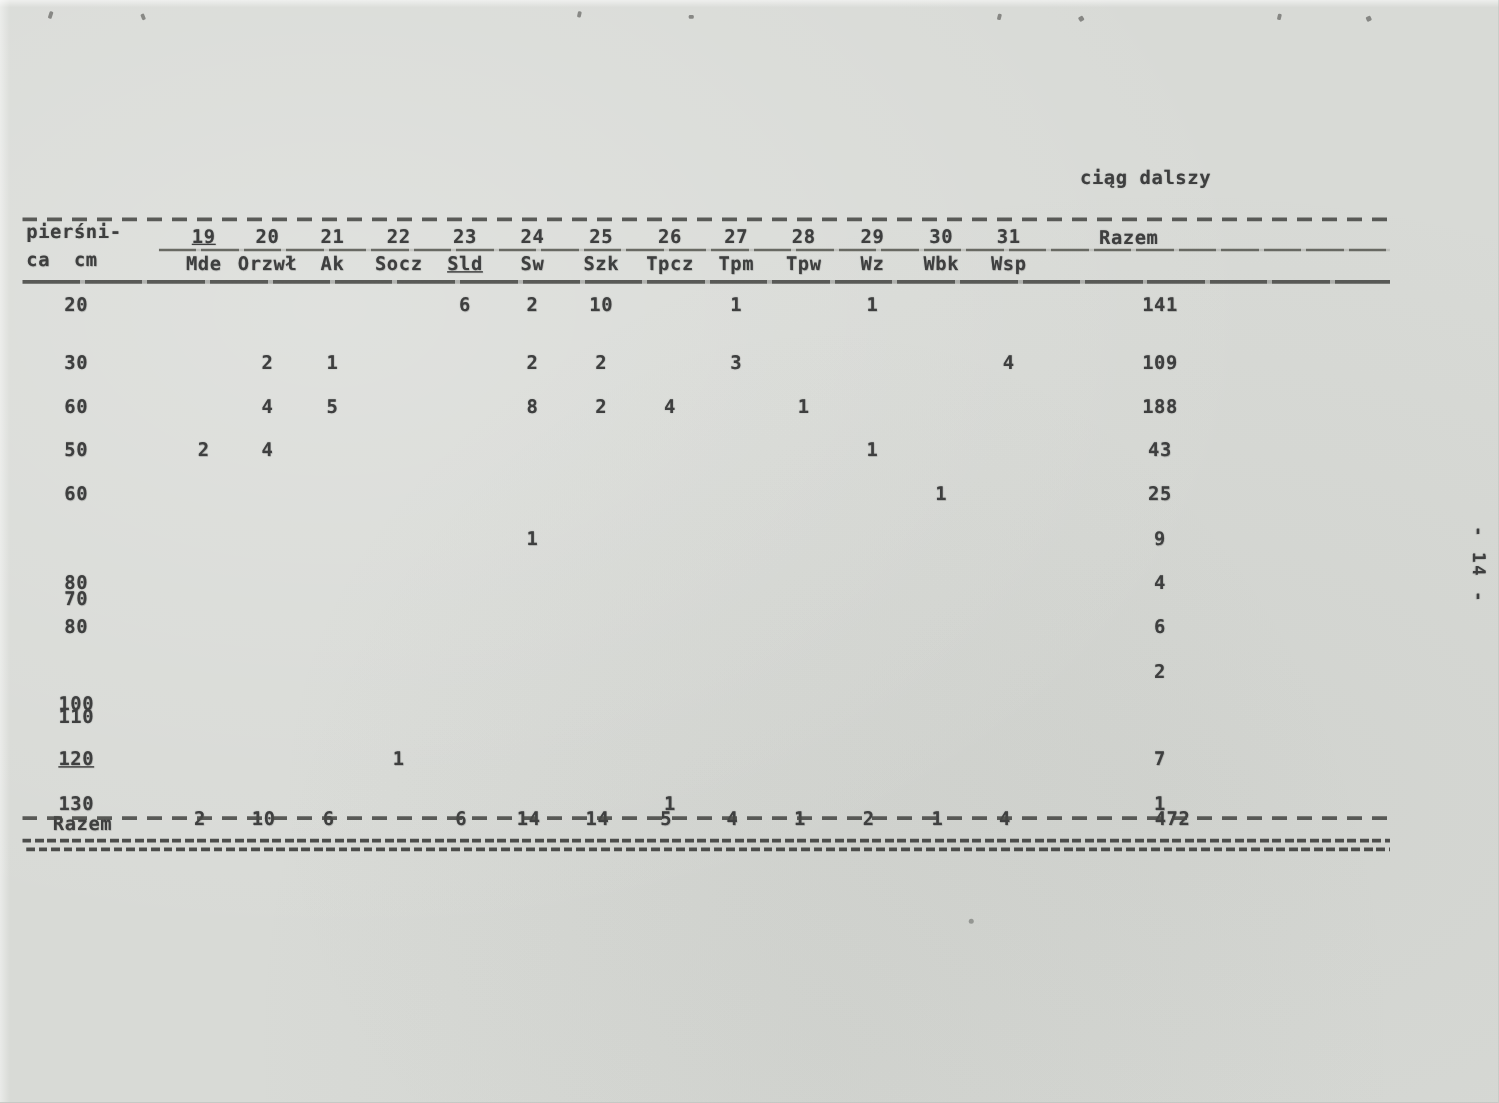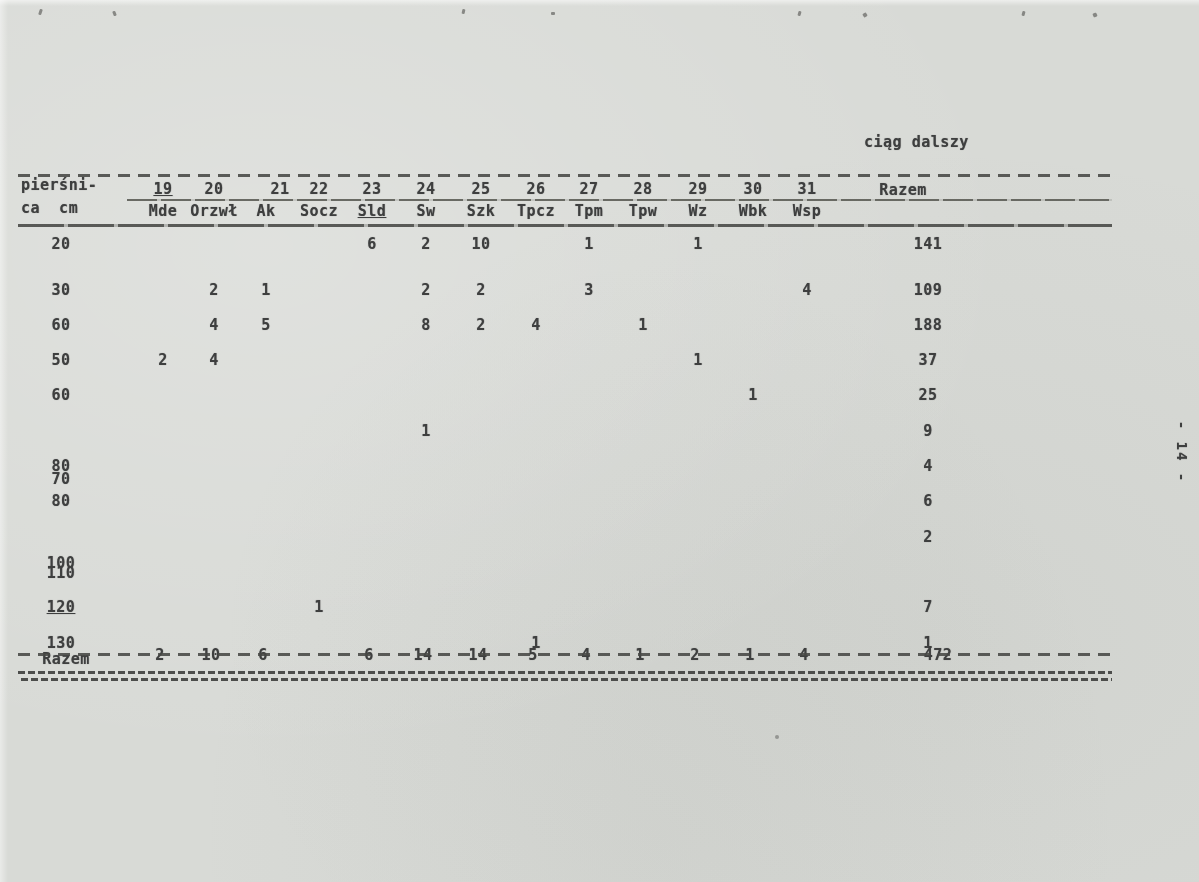--- a/index.html
+++ b/index.html
@@ -91,21 +91,21 @@
   <div class="rule solid" style="left:18px;top:224px;width:1094px;"></div>
 
   <div class="ink" style="left:21px;top:177px;">pierśni-</div>
   <div class="ink" style="left:21px;top:200px;">ca  cm</div>
 
   <div id="grid">
       <span class="ink cell" style="left: 163px; top: 181px; text-decoration: underline;">19</span>
       <span class="ink cell" style="left: 163px; top: 203px;">Mde</span>
       <span class="ink cell" style="left: 214px; top: 181px;">20</span>
       <span class="ink cell" style="left: 214px; top: 203px;">Orzwł</span>
-      <span class="ink cell" style="left: 280px; top: 181px;">21</span>
+      <span class="ink cell" style="left: 266px; top: 181px;">21</span>
       <span class="ink cell" style="left: 266px; top: 203px;">Ak</span>
       <span class="ink cell" style="left: 319px; top: 181px;">22</span>
       <span class="ink cell" style="left: 319px; top: 203px;">Socz</span>
       <span class="ink cell" style="left: 372px; top: 181px;">23</span>
       <span class="ink cell" style="left: 372px; top: 203px; text-decoration: underline;">Sld</span>
       <span class="ink cell" style="left: 426px; top: 181px;">24</span>
       <span class="ink cell" style="left: 426px; top: 203px;">Sw</span>
       <span class="ink cell" style="left: 481px; top: 181px;">25</span>
       <span class="ink cell" style="left: 481px; top: 203px;">Szk</span>
       <span class="ink cell" style="left: 536px; top: 181px;">26</span>
@@ -141,21 +141,21 @@
       <span class="ink cell" style="left: 266px; top: 317px;">5</span>
       <span class="ink cell" style="left: 426px; top: 317px;">8</span>
       <span class="ink cell" style="left: 481px; top: 317px;">2</span>
       <span class="ink cell" style="left: 536px; top: 317px;">4</span>
       <span class="ink cell" style="left: 643px; top: 317px;">1</span>
       <span class="ink cell" style="left: 928px; top: 317px;">188</span>
       <span class="ink cell" style="left: 61px; top: 352px;">50</span>
       <span class="ink cell" style="left: 163px; top: 352px;">2</span>
       <span class="ink cell" style="left: 214px; top: 352px;">4</span>
       <span class="ink cell" style="left: 698px; top: 352px;">1</span>
-      <span class="ink cell" style="left: 928px; top: 352px;">37</span>
+      <span class="ink cell" style="left: 928px; top: 352px;">43</span>
       <span class="ink cell" style="left: 61px; top: 387px;">60</span>
       <span class="ink cell" style="left: 753px; top: 387px;">1</span>
       <span class="ink cell" style="left: 928px; top: 387px;">25</span>
       <span class="ink cell" style="left: 61px; top: 423px; margin-top: 48px;">70</span>
       <span class="ink cell" style="left: 426px; top: 423px;">1</span>
       <span class="ink cell" style="left: 928px; top: 423px;">9</span>
       <span class="ink cell" style="left: 61px; top: 458px; text-align: right;">80</span>
       <span class="ink cell" style="left: 928px; top: 458px;">4</span>
       <span class="ink cell" style="left: 61px; top: 493px;">80</span>
       <span class="ink cell" style="left: 928px; top: 493px;">6</span>

